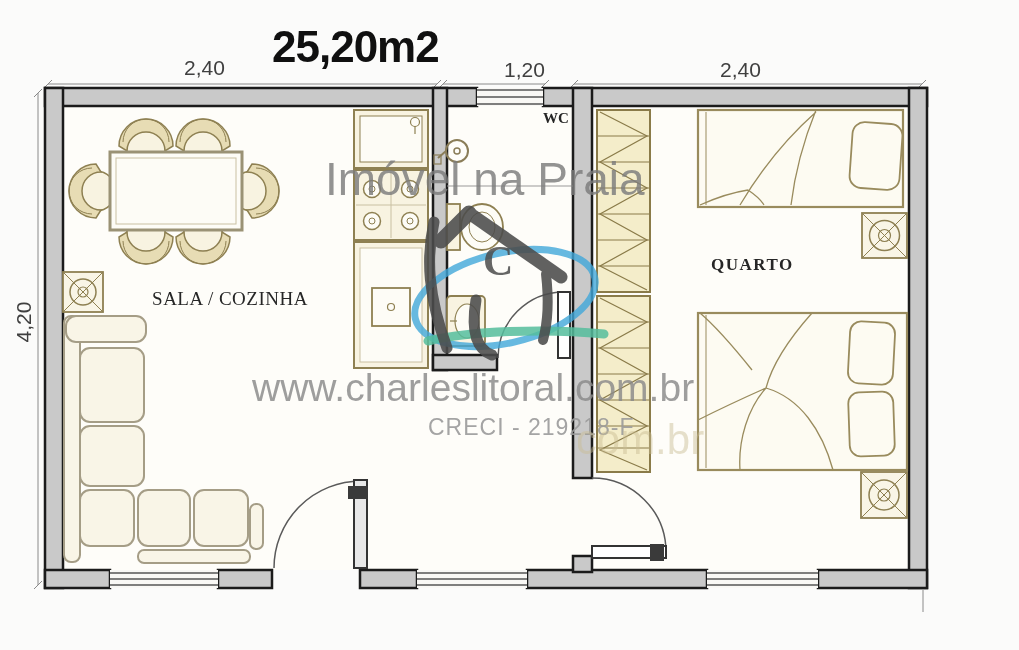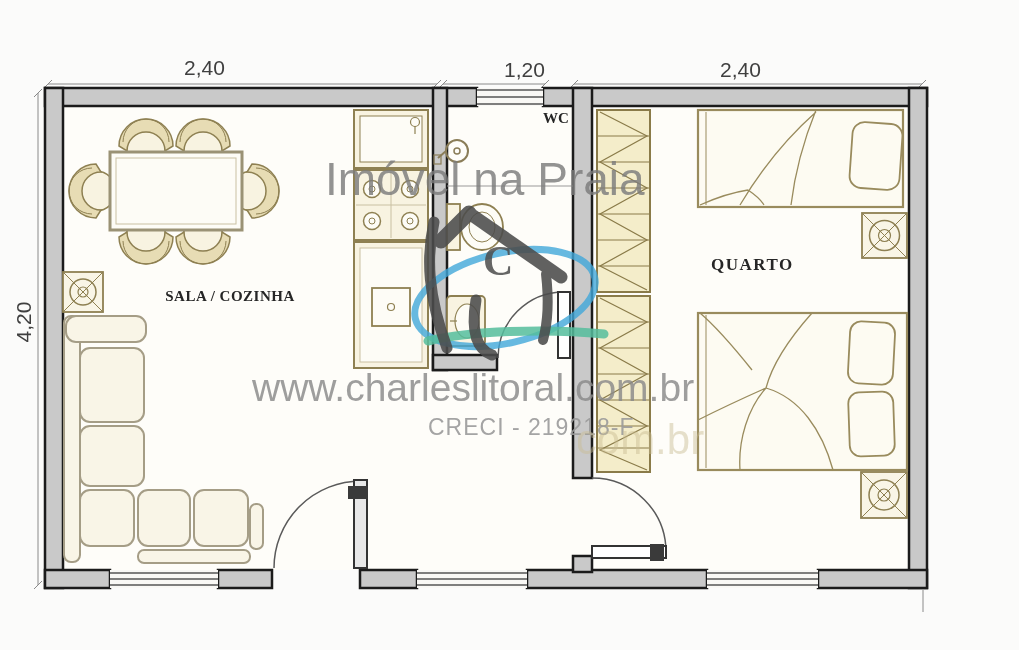--- a/index.html
+++ b/index.html
@@ -4,21 +4,21 @@
 <style>
   html,body{margin:0;padding:0;background:#ffffff;}
   #stage{position:relative;width:1019px;height:650px;background:#fbfbfa;overflow:hidden;
          font-family:"Liberation Sans",sans-serif;}
   #plan-svg{position:absolute;left:0;top:0;}
   .txt{position:absolute;white-space:nowrap;}
   .title{font-size:44px;font-weight:bold;color:#101010;letter-spacing:-1px;}
   .dim{font-size:21px;color:#3f3f3f;}
   .dim-left{transform:rotate(-90deg);transform-origin:center;}
   .room{font-family:"Liberation Serif",serif;color:#262626;}
-  .room-living{font-size:15px;letter-spacing:.5px;font-weight:bold;}
+  .room-living{font-size:19px;letter-spacing:.5px;font-weight:normal;}
   .room-wc{font-size:15px;font-weight:bold;}
   .room-bedroom{font-size:17px;letter-spacing:1.5px;font-weight:bold;margin-left:12px;}
   .wm-brand{font-size:46px;color:#7c7c7c;opacity:.82;}
   .wm-site{font-size:39px;color:#8a8a8a;opacity:.82;}
   .wm-creci{font-size:23px;color:#9b9b9b;opacity:.9;letter-spacing:1px;}
   .wm-ghost{width:300px;height:52px;overflow:hidden;opacity:.45;color:#c9bc92;font-size:42px;}
   .wm-ghost span{display:inline-block;margin-left:-350px;}
   .logo-c{font-family:"Liberation Serif",serif;font-size:42px;line-height:1;font-weight:bold;
           color:#4c4c4c;opacity:.85;}
 </style>
@@ -231,20 +231,21 @@
     <g stroke="#4c4c4c" stroke-linecap="round" fill="none" opacity="0.88">
       <path d="M469,213 L561,277" stroke-width="13"></path>
       <path d="M469,213 L441,241" stroke-width="15"></path>
       <path d="M434,222 C426,258 428,296 447,348" stroke-width="11"></path>
       <path d="M476,300 C471,330 476,349 492,355" stroke-width="11"></path>
       <path d="M546,274 C549,300 548,322 543,340" stroke-width="10"></path>
     </g>
   </g>
 </svg>
 
+<div class="txt title" style="left:272px;top:22px;">25,20m2</div>
 
 <div class="txt dim" style="left:184px;top:56px;">2,40</div>
 <div class="txt dim" style="left:504px;top:58px;">1,20</div>
 <div class="txt dim" style="left:720px;top:58px;">2,40</div>
 <div class="txt dim dim-left" style="left:-4px;top:310px;width:56px;text-align:center;">4,20</div>
 
 <div class="txt room room-living" style="left:150px;top:288px;width:160px;text-align:center;">SALA / COZINHA</div>
 <div class="txt room room-wc" style="left:543px;top:110px;">WC</div>
 <div class="txt room room-bedroom" style="left:699px;top:255px;">QUARTO</div>
 

